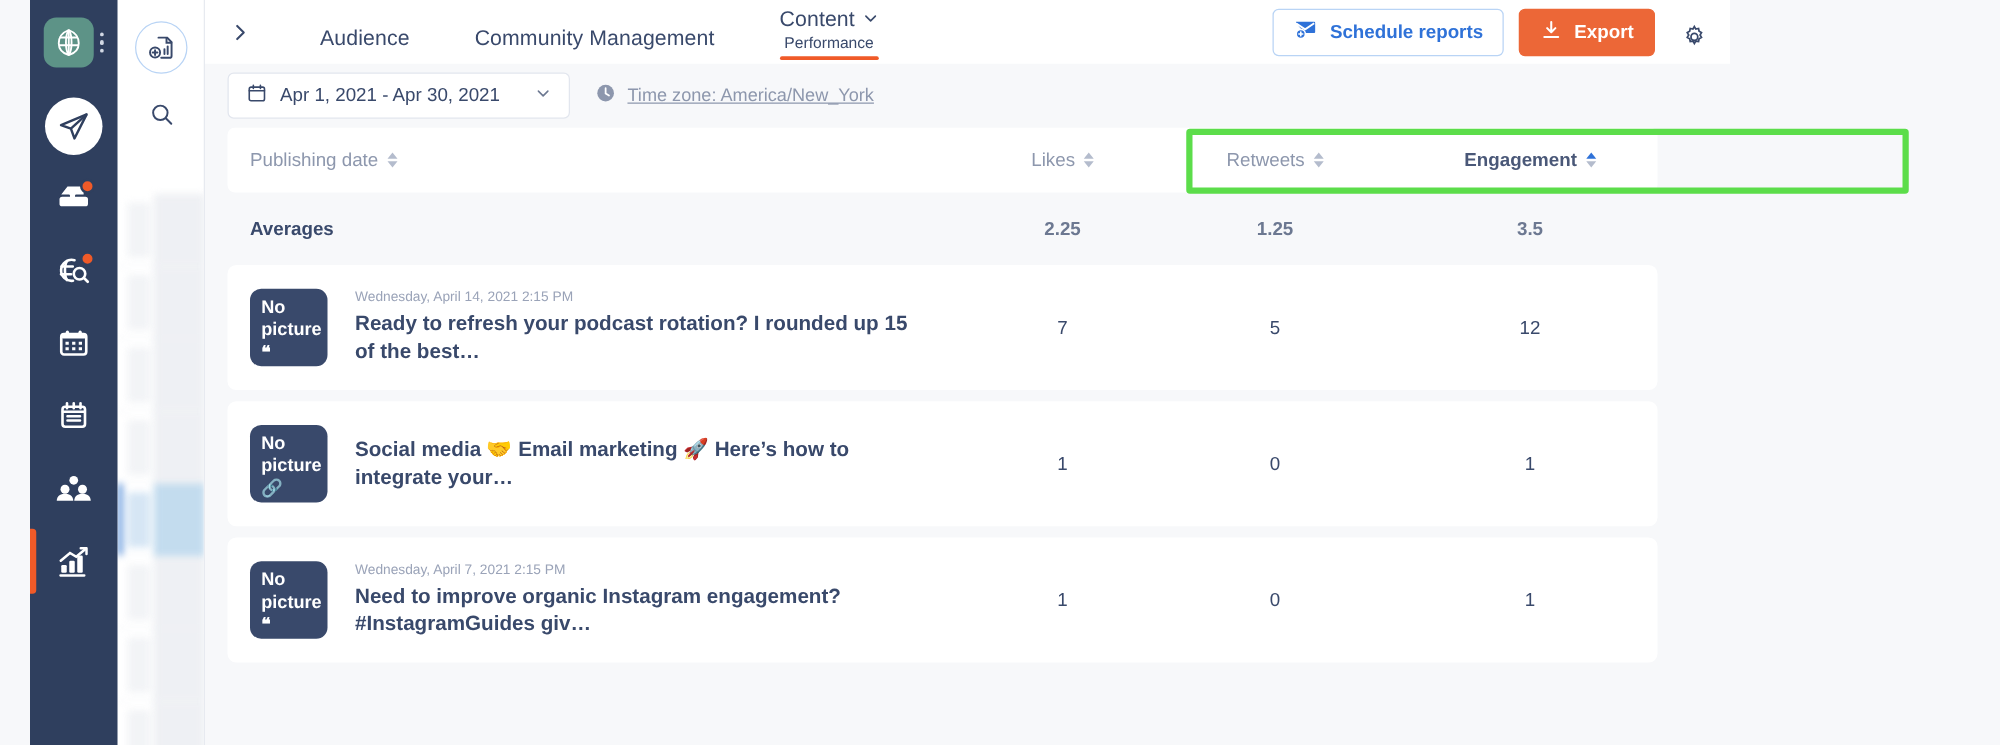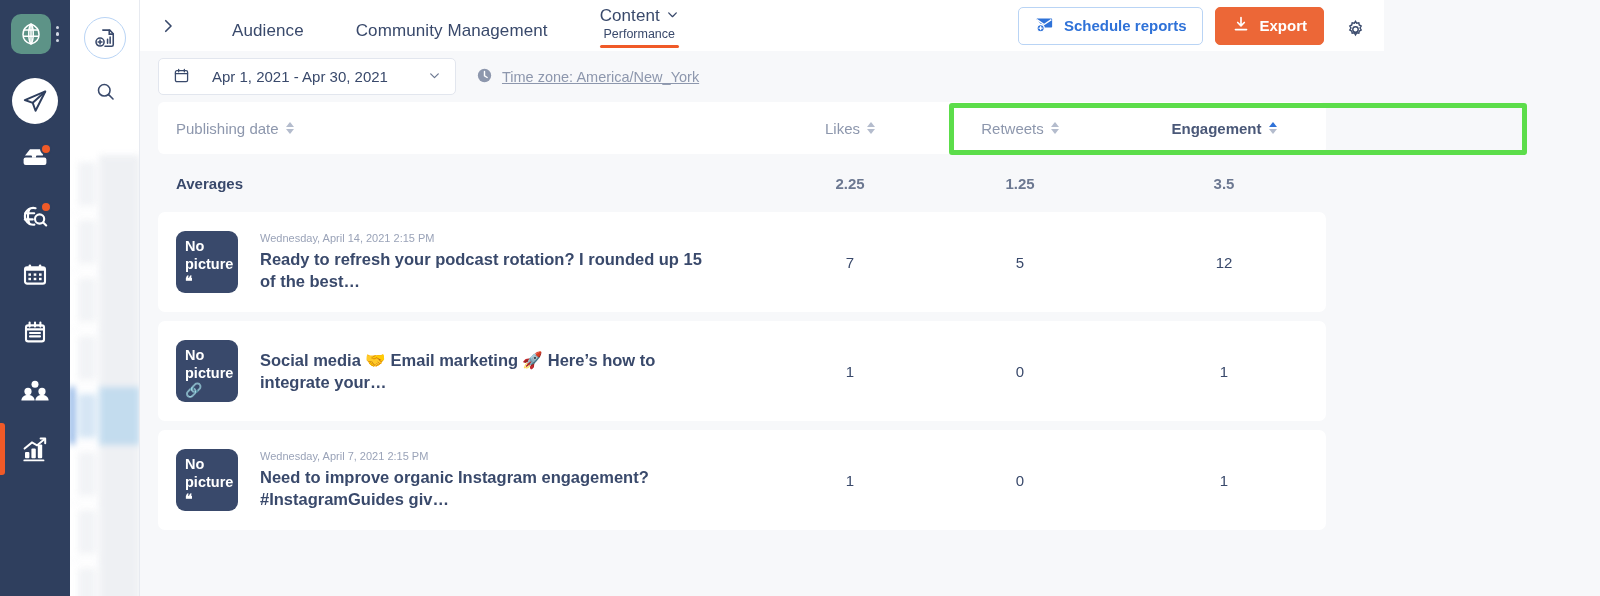--- a/index.html
+++ b/index.html
@@ -3,21 +3,21 @@
 <meta charset="utf-8">
 <style>
   * { margin:0; padding:0; box-sizing:border-box; }
   html,body { width:1600px; height:596px; overflow:hidden; }
   body {
     font-family: "Liberation Sans", sans-serif;
     background:#f7f8fa;
     color:#39496b;
     -webkit-font-smoothing:antialiased;
   }
-  .app { position:relative; width:1384px; height:596px; display:flex; }
+  .app { position:relative; width:1384px; height:596px; display:flex;padding-left:24px; }
 
   
   .nav-rail {
     width:70px; height:596px; background:#2f3f5e;
     display:flex; flex-direction:column; align-items:center;
     position:relative; flex:0 0 70px; z-index:6;
   }
   .rail-top { display:flex; align-items:center; gap:5px; margin-top:14px; }
   .logo-tile {
     width:40px; height:40px; border-radius:10px;
@@ -92,21 +92,21 @@
     font-size:15px; font-weight:bold; cursor:pointer; height:38px; padding:0 16px;
     white-space:nowrap;
   }
   .btn-outline { border:1px solid #b9d4f5; background:#fff; color:#2f72d8; }
   .btn-primary { background:#ec6737; color:#fff; border:1px solid #ec6737; }
   .gear-btn { width:30px; height:30px; display:flex; align-items:center; justify-content:center; cursor:pointer; margin-left:4px; }
 
   
   .filterbar { height:51px; flex:0 0 51px; display:flex; align-items:center; padding:0 0 0 18px; background:#f7f8fa; }
   .datepick {
-    display:inline-flex; align-items:center; gap:22px; height:37px;
+    display:inline-flex; align-items:center; gap:10px; height:37px;
     background:#fff; border:1px solid #e2e6ee; border-radius:5px; padding:0 14px;
     font-size:15px; color:#39496b; cursor:pointer;
   }
   .datepick .chev { margin-left:18px; }
   .tz { display:inline-flex; align-items:center; gap:9px; margin-left:20px; font-size:14.5px; color:#8d97ad;text-decoration:underline; }
 
   
   .table-wrap { flex:1 1 auto; overflow:hidden; padding:0 58px 0 18px; }
   .thead {
     background:#fff; border-radius:6px; height:52px; display:flex; align-items:center;

